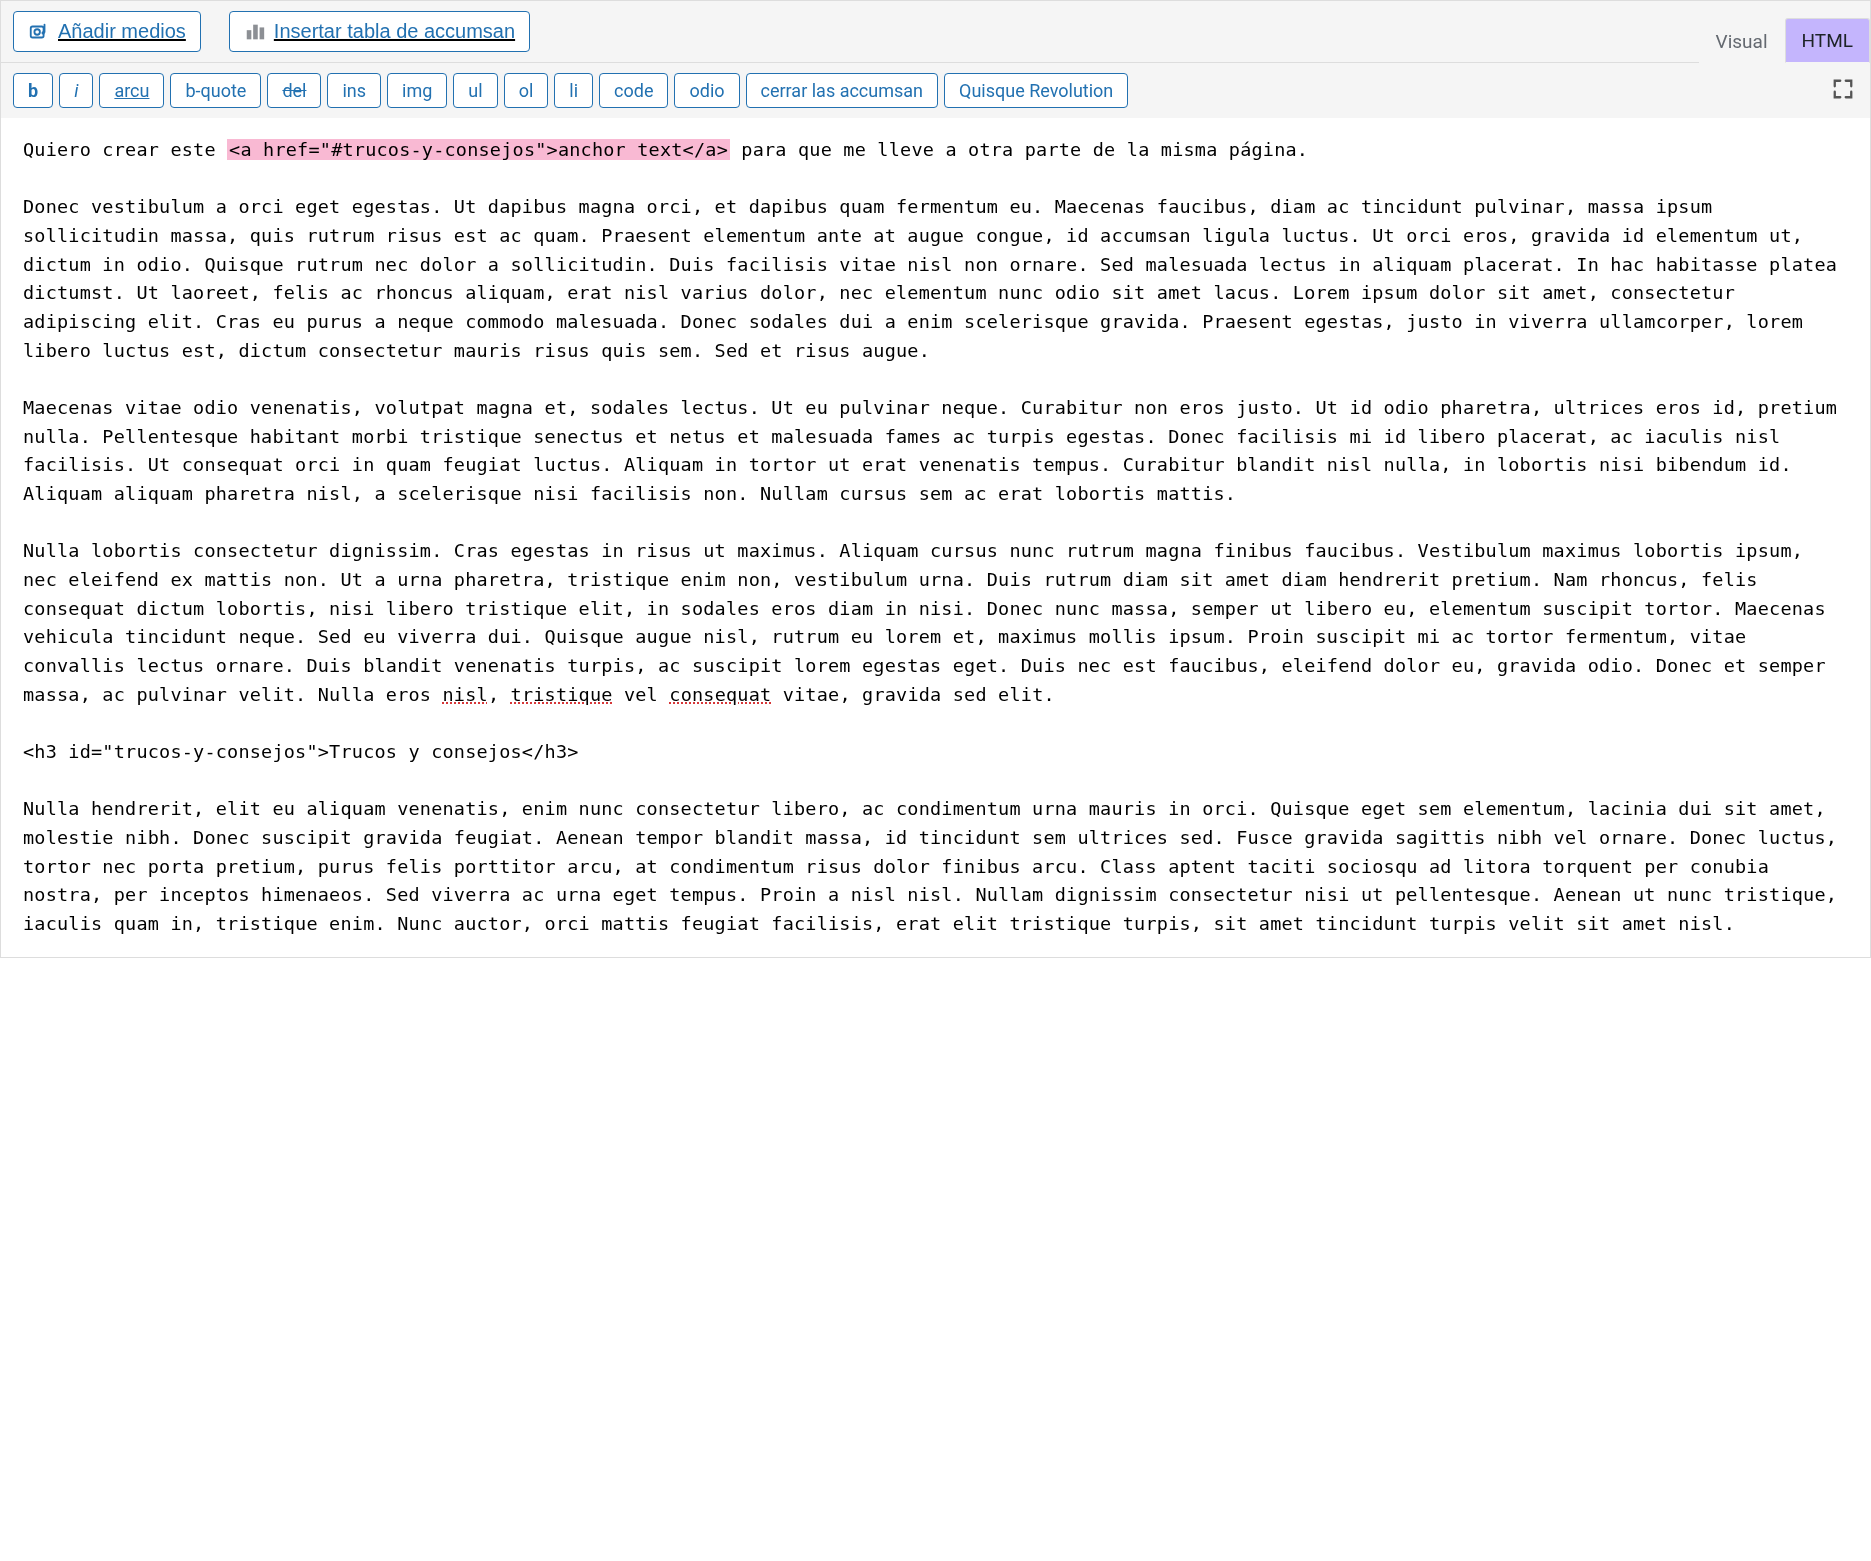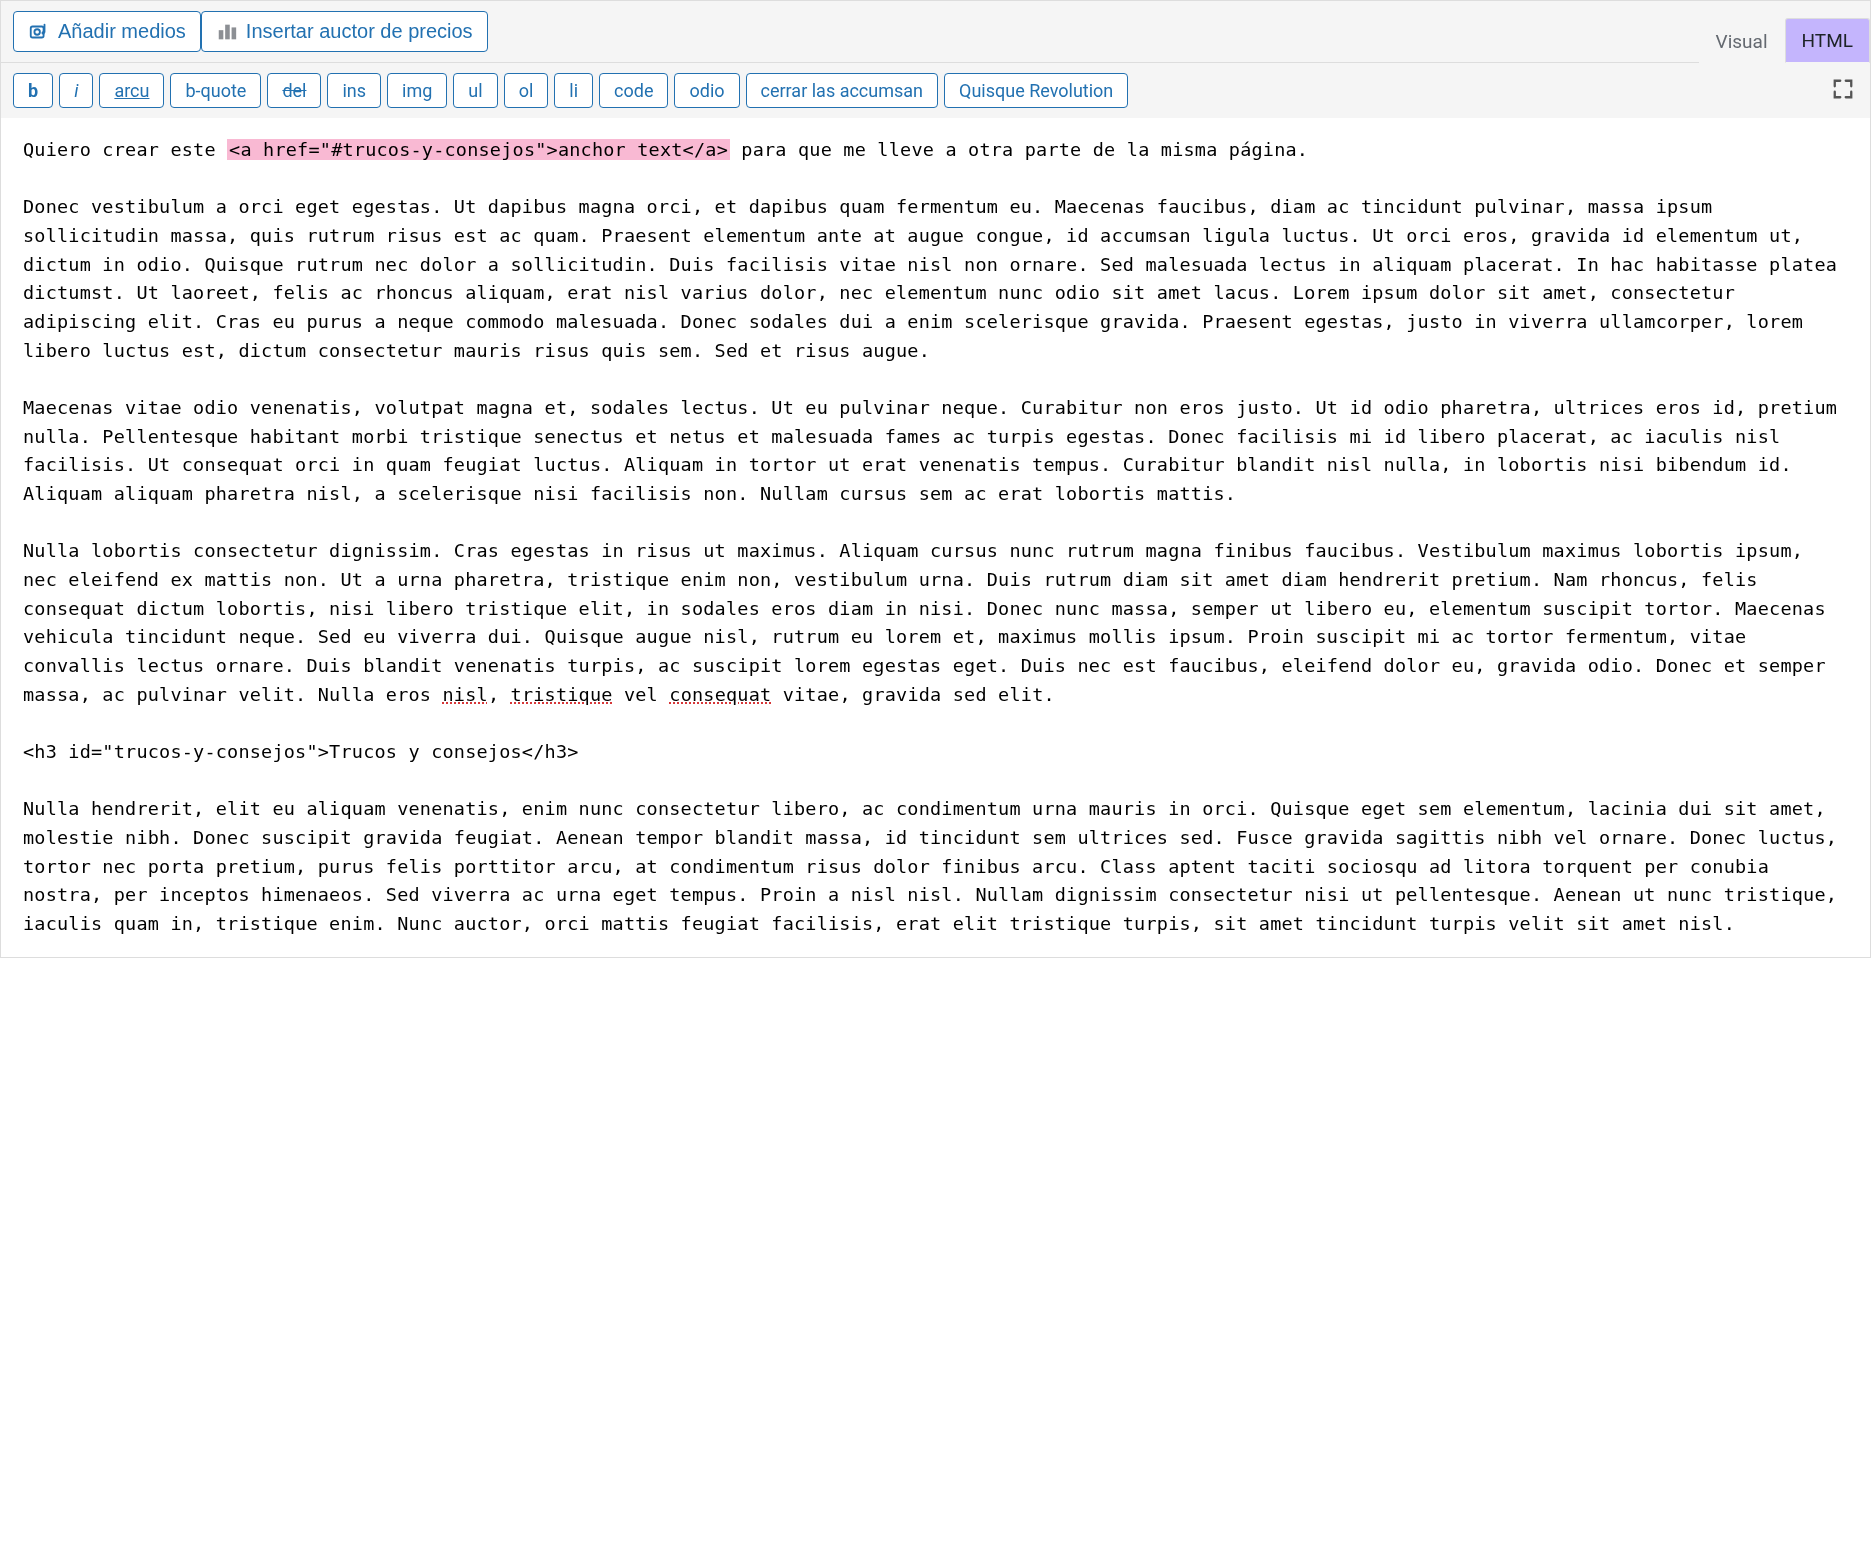--- a/index.html
+++ b/index.html
@@ -14,21 +14,22 @@
     background: #f5f5f5;
     border-bottom: 1px solid #ddd;
     padding: 10px 12px;
     display: flex;
     align-items: center;
     gap: 10px;
     position: relative;
   }
   .media-buttons {
     display: flex;
-    gap: 0;
+    gap: 28px;
+    text-decoration: underline;
   }
   .media-btn {
     display: inline-flex;
     align-items: center;
     gap: 8px;
     background: #fff;
     border: 1px solid #2271b1;
     color: #2271b1;
     font-size: 20px;
     padding: 8px 14px;
@@ -129,21 +130,21 @@
           <circle cx="16.5" cy="13" r="1.8" fill="#2271b1" stroke="none"></circle>
         </svg>
         <span>Añadir medios</span>
       </button>
       <button class="media-btn">
         <svg width="22" height="22" viewBox="0 0 24 24" fill="#8c8f94">
           <rect x="3" y="10" width="5" height="10"></rect>
           <rect x="10" y="4" width="5" height="16"></rect>
           <rect x="17" y="7" width="5" height="13"></rect>
         </svg>
-        <span>Insertar auctor de precios</span>
+        <span>Insertar tabla de accumsan</span>
       </button>
     </div>
     <div class="editor-tabs">
       <div class="editor-tab">Visual</div>
       <div class="editor-tab active">HTML</div>
     </div>
   </div>
 
   <div class="quicktags">
     <button class="qt-btn bold">b</button>

